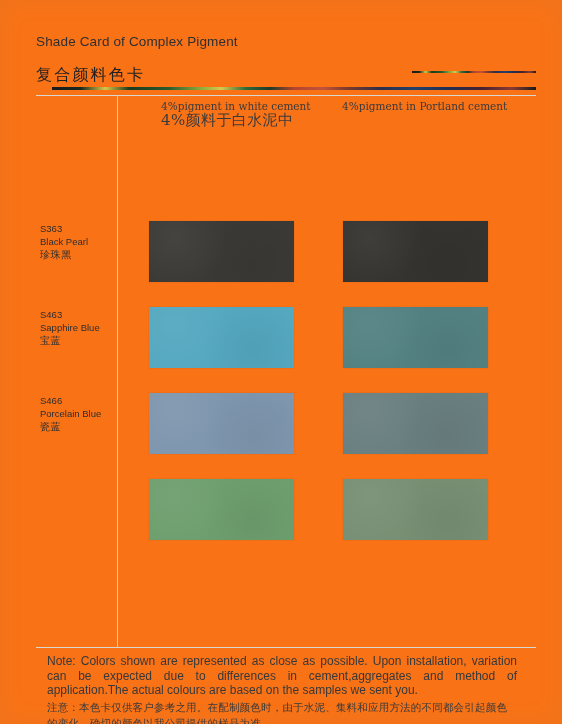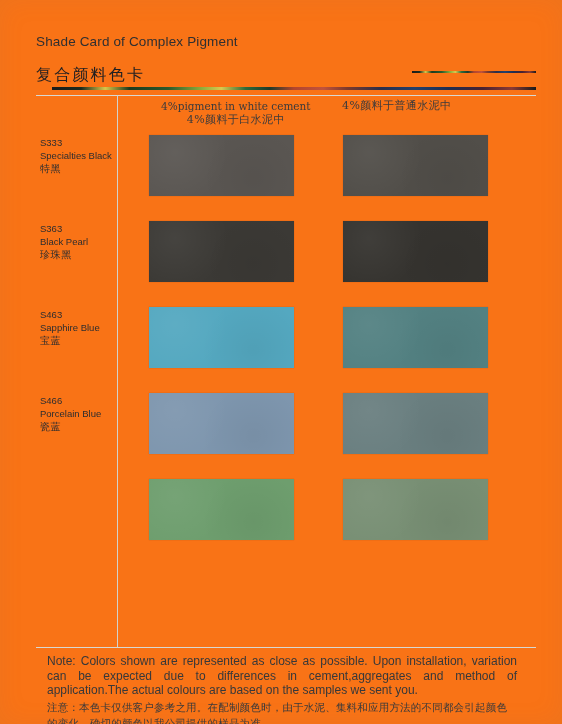--- a/index.html
+++ b/index.html
@@ -91,23 +91,22 @@
     top: 99px;
     font-family: "DejaVu Serif", serif;
     font-size: 10.5px;
     color: #3a3a3c;
     line-height: 14px;
     white-space: nowrap;
   }
   #colhead-white { left: 137px; margin-left: 24px; }
   #colhead-portland { left: 342px; }
   .colhead .cn {
-    font-size: 11px;
+    font-size: 15px;
     letter-spacing: 0.4px;
-    text-align: center;
   }
 
   
   #divider-v {
     position: absolute;
     left: 117px;
     top: 95px;
     width: 1px;
     height: 552px;
     background: #d2d2cc;
@@ -206,32 +205,23 @@
   <div id="divider-h-top"></div>
   <div id="divider-v"></div>
   <div id="divider-h-bottom"></div>
 
   <div class="colhead" id="colhead-white">
     <div>4%pigment in white cement</div>
     <div class="cn">4%颜料于白水泥中</div>
   </div>
 
   <div class="colhead" id="colhead-portland">
-    <div class="cn">4%颜料于普通水泥中</div>
-  </div>
-
-  <div class="row" style="top:130px">
-    <div class="row-label">
-      <span class="code">S333</span>
-      <span class="en">Specialties Black</span>
-      <span class="cn">特黑</span>
-    </div>
-    <div class="swatch swatch-white" style="background-color: rgb(90, 86, 82);"></div>
-    <div class="swatch swatch-portland" style="background-color: rgb(81, 78, 73);"></div>
-  </div>
+    <div>4%pigment in Portland cement</div>
+  </div>
+
 
   <div class="row" style="top:216px">
     <div class="row-label">
       <span class="code">S363</span>
       <span class="en">Black Pearl</span>
       <span class="cn">珍珠黑</span>
     </div>
     <div class="swatch swatch-white" style="background-color: rgb(59, 57, 53);"></div>
     <div class="swatch swatch-portland" style="background-color: rgb(53, 51, 47);"></div>
   </div>

